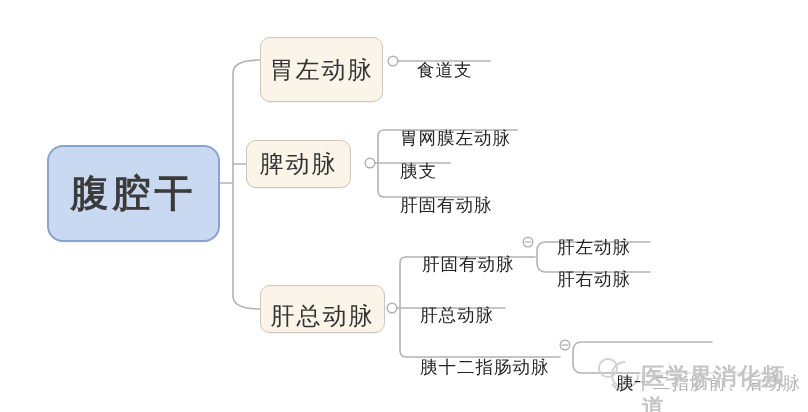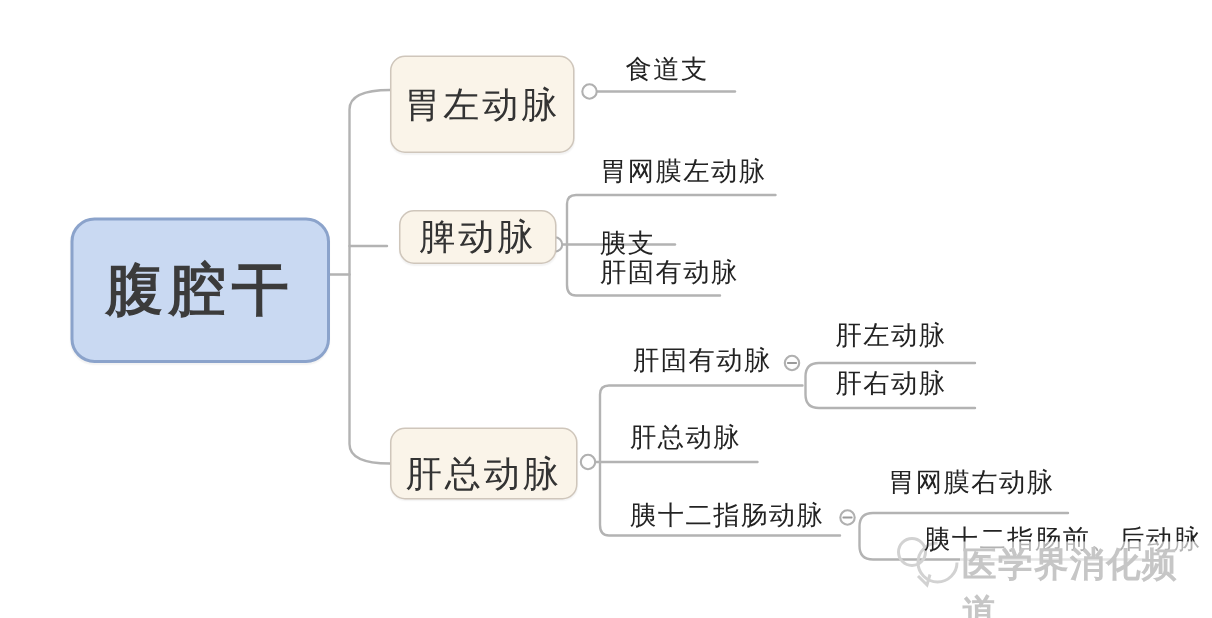--- a/index.html
+++ b/index.html
@@ -25,21 +25,21 @@
     cursor:default; white-space:nowrap;
   }
   .root-box{
     background:var(--root_fill);
     border:2px solid var(--root_border);
     border-radius:16px;
     font-size:38px; font-weight:bold; letter-spacing:4px; color:#3b3b3b;
   }
   .leaf{
     position:absolute; font-size:17.5px; line-height:22px;
-    letter-spacing:1px; color:#232323; white-space:nowrap; cursor:default;
+    letter-spacing:1px; color:#232323; white-space:nowrap; cursor:default;margin-top:24px;
   }
   .watermark{
     position:absolute; left:596px; top:355px; width:205px; height:40px;
     display:flex; align-items:center; pointer-events:none;
   }
   .watermark-text{
     font-size:23px; font-weight:bold; letter-spacing:1px;
     color:var(--watermark);
     background:rgba(255,255,255,0.65);
     padding:0 1px;
@@ -92,41 +92,40 @@
     </g>
   </svg>
 
   <div class="node-box root-box" style="left:47px; top:145px; width:173px; height:97px;">
     <span>腹腔干</span>
   </div>
 
   <div class="node-box" style="left:260px; top:37px; width:123px; height:65px;">
     <span>胃左动脉</span>
   </div>
-  <div class="node-box" style="left:266px; top:140px; width:105px; height:36px;">
+  <div class="node-box" style="left:246px; top:140px; width:105px; height:48px;">
     <span>脾动脉</span>
   </div>
   <div class="node-box" style="left:260px; top:285px; width:125px; height:48px;align-items:flex-end;">
     <span>肝总动脉</span>
   </div>
 
   <div class="leaf" style="left:417px; top:35px;">食道支</div>
 
   <div class="leaf" style="left:400px; top:103px;">胃网膜左动脉</div>
-  <div class="leaf" style="left:400px; top:151px;">胰支</div>
+  <div class="leaf" style="left:400px; top:136px;">胰支</div>
   <div class="leaf" style="left:400px; top:170px;">肝固有动脉</div>
 
   <div class="leaf" style="left:422px; top:229px;">肝固有动脉</div>
   <div class="leaf" style="left:420px; top:280px;">肝总动脉</div>
   <div class="leaf" style="left:420px; top:332px;">胰十二指肠动脉</div>
 
   <div class="leaf" style="left:557px; top:212px;">肝左动脉</div>
   <div class="leaf" style="left:557px; top:244px;">肝右动脉</div>
 
-  <div class="leaf" style="left:592px; top:310px;">胃网膜右动脉</div>
   <div class="leaf" style="left:616px; top:348px;">胰十二指肠前、后动脉</div>
 
   <div class="watermark">
     <span style="width:47px;"></span>
     <span class="watermark-text">医学界消化频道</span>
   </div>
 
 </div>
 
 </body></html>

